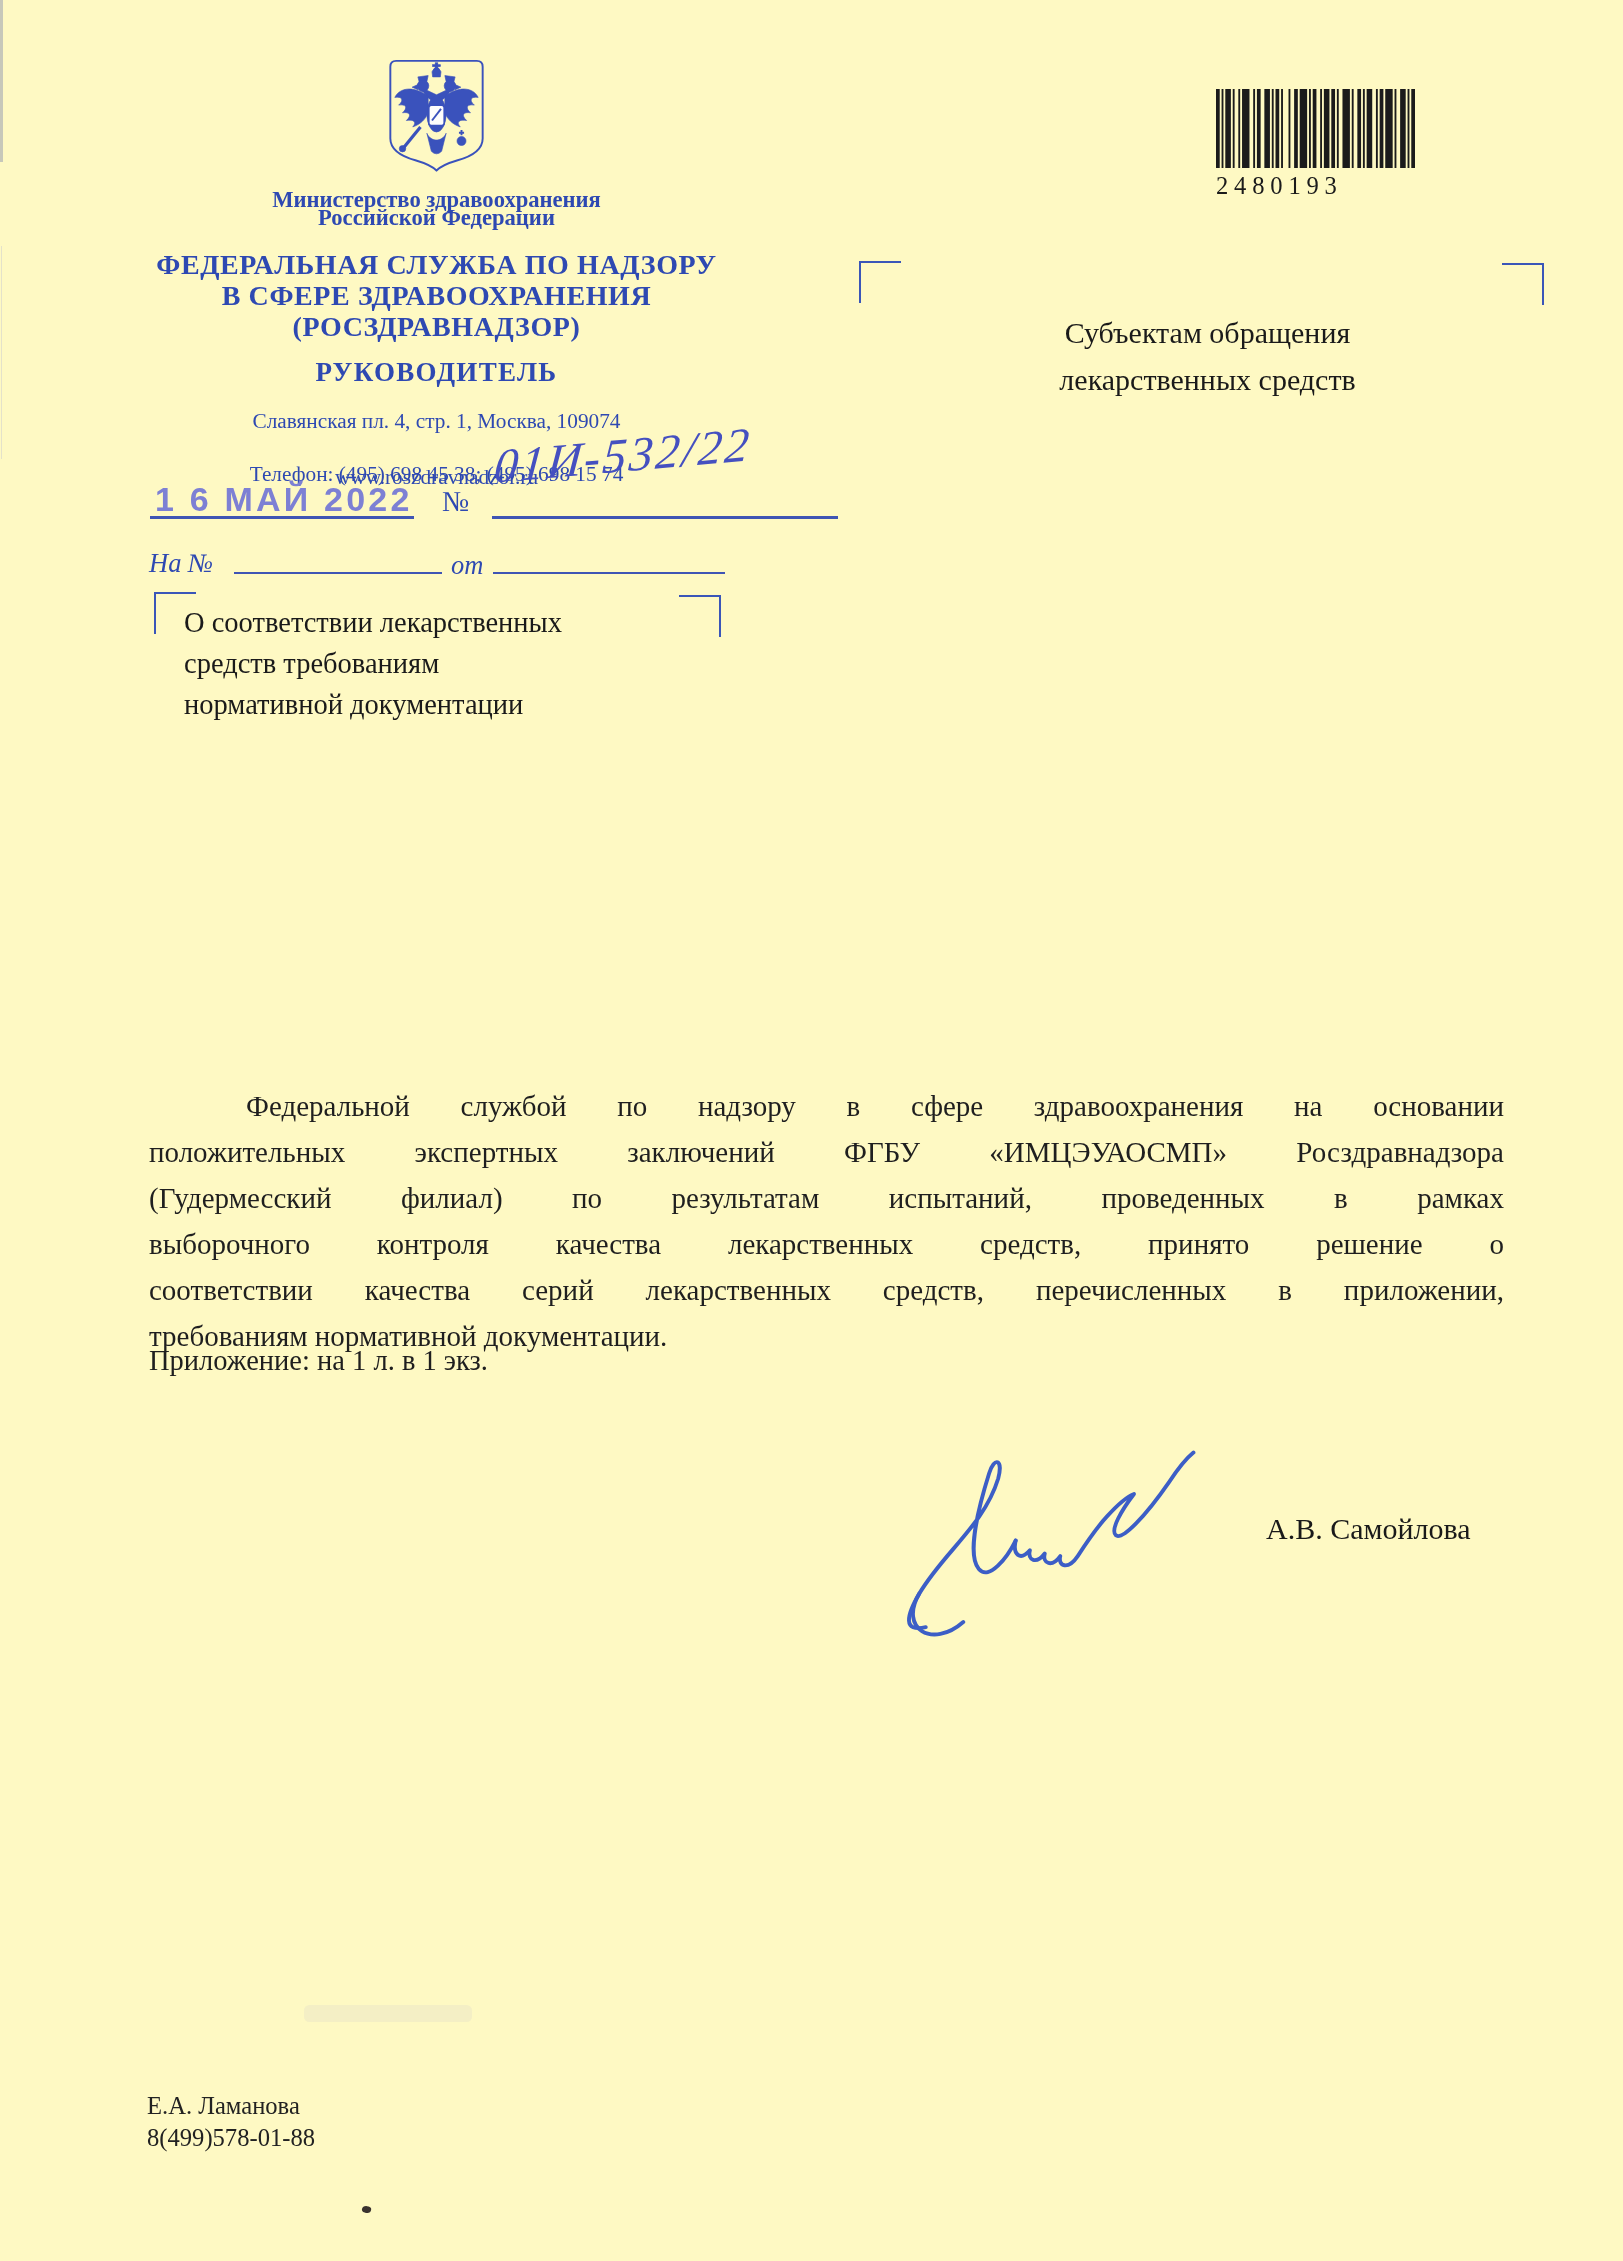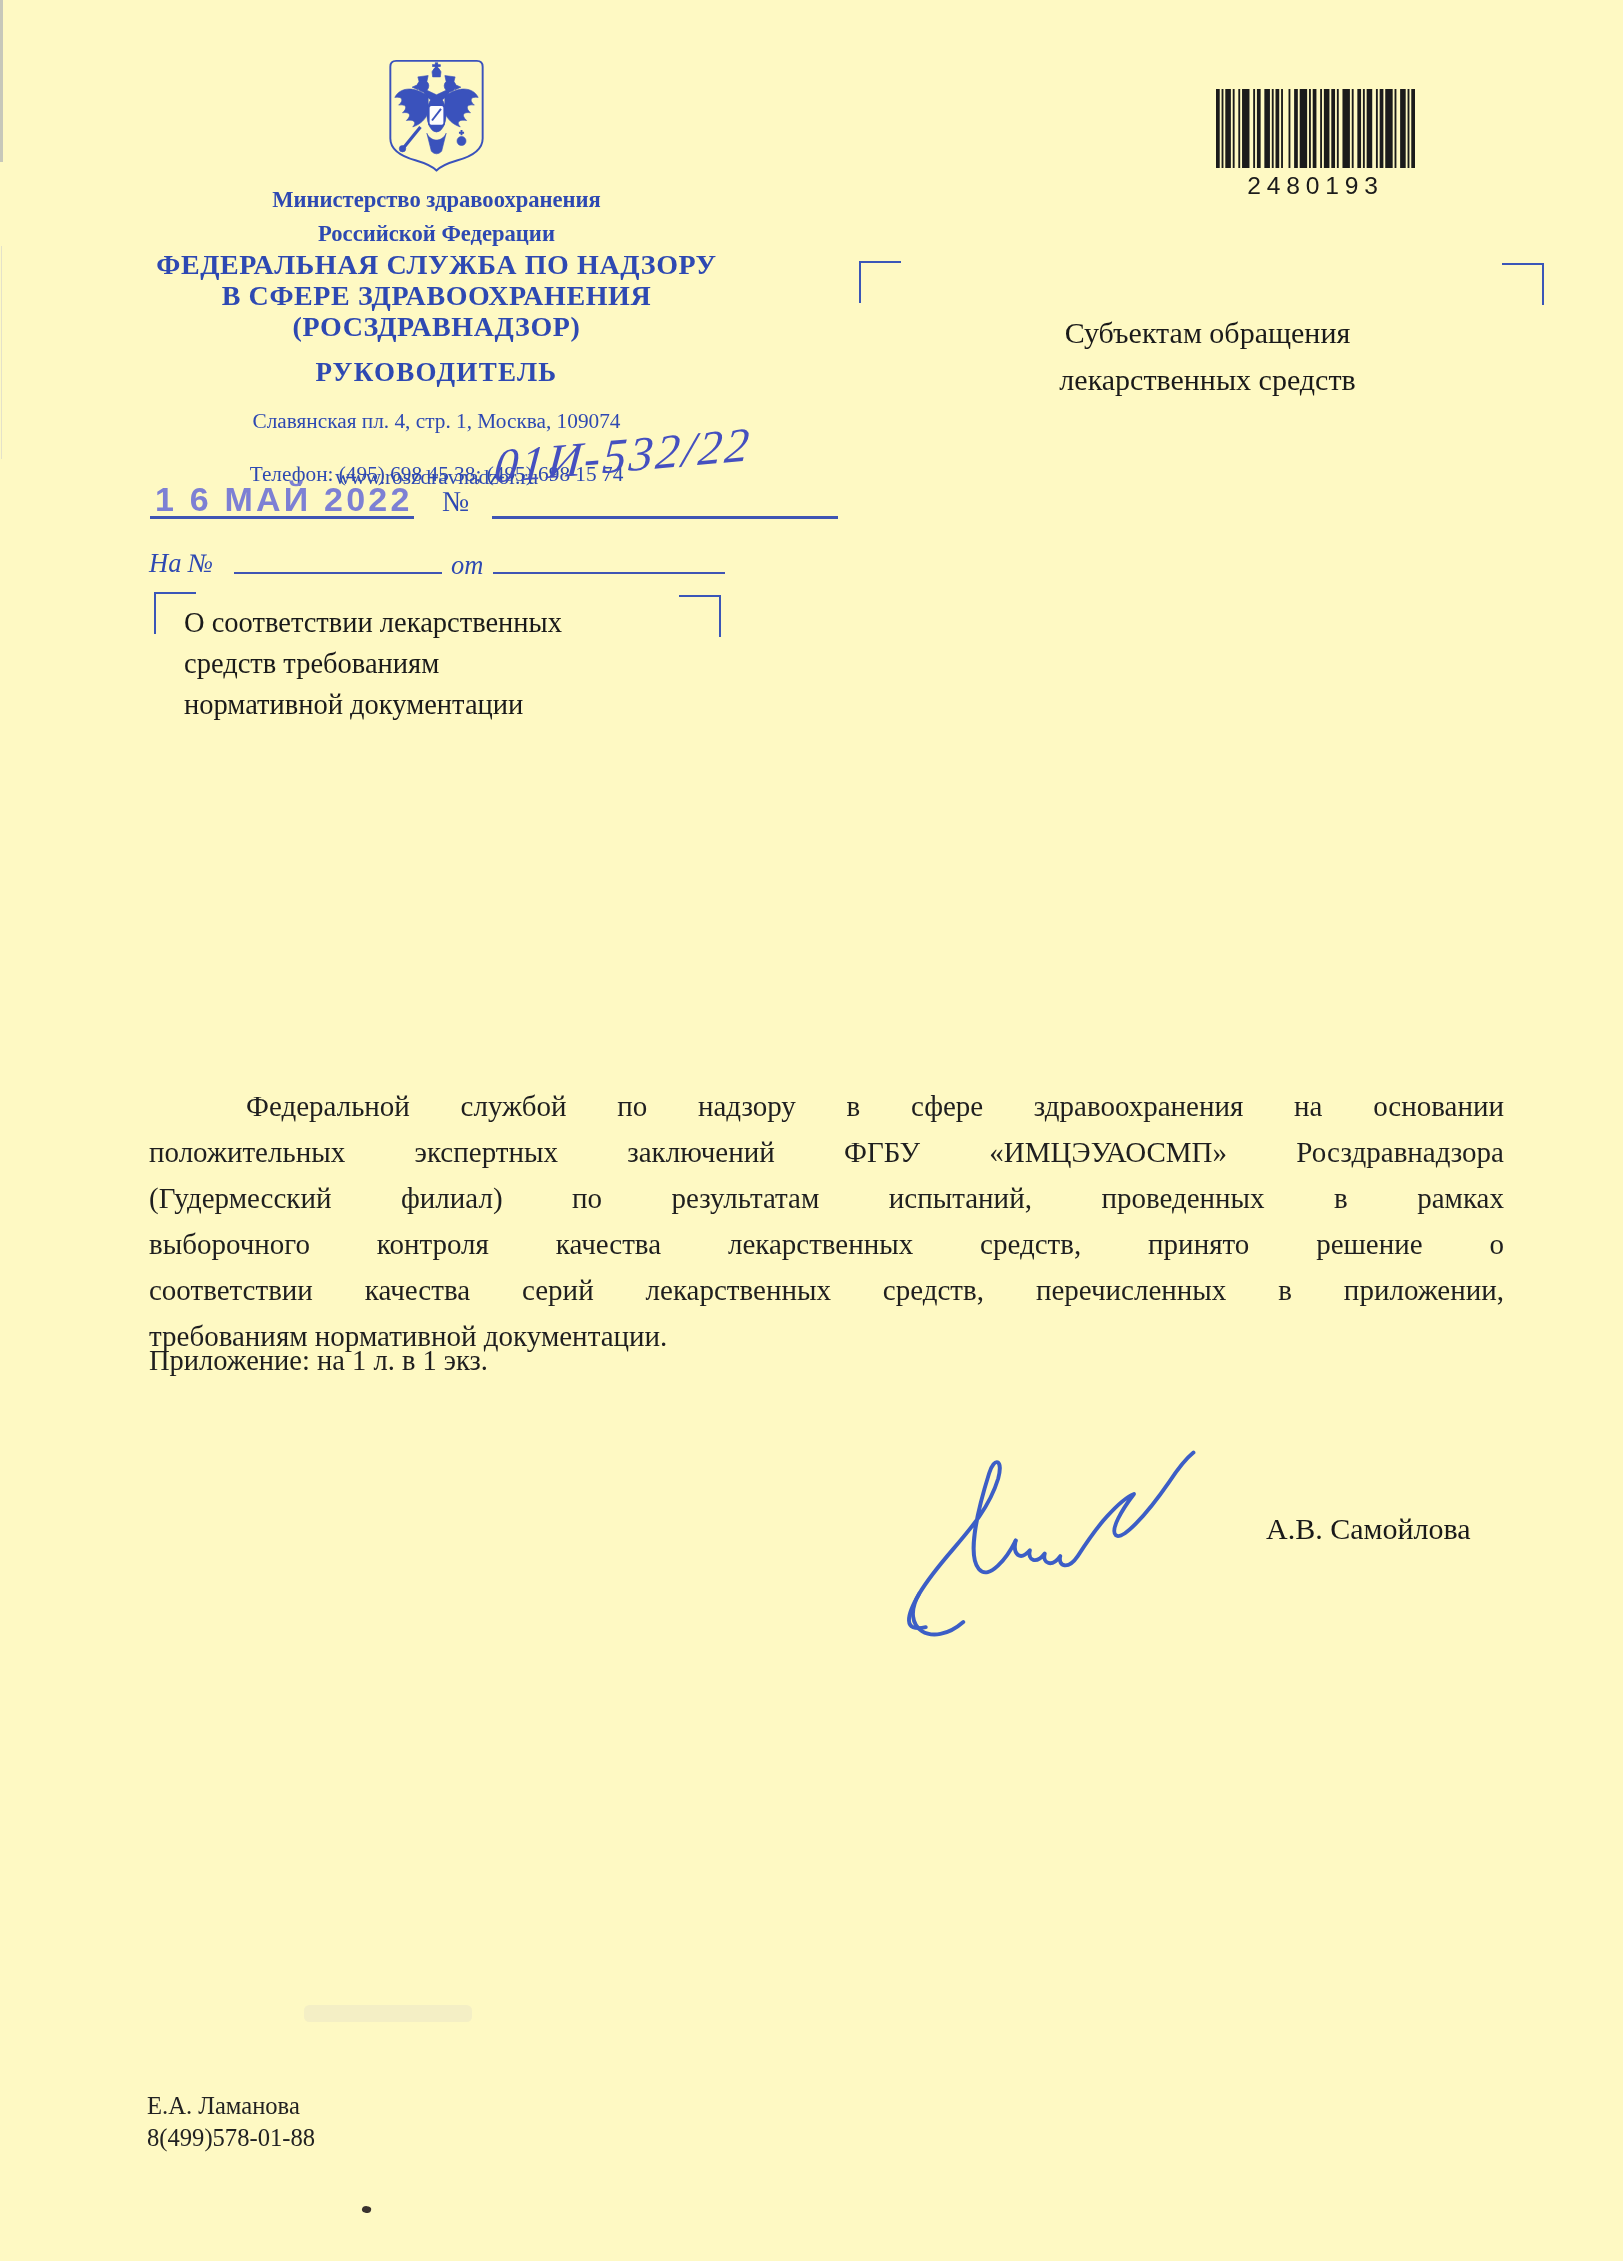--- a/index.html
+++ b/index.html
@@ -31,22 +31,22 @@
     font-style:italic;font-size:48px;color:var(--ink-blue,#4550c0);
     transform:rotate(-5deg) skewX(-10deg);transform-origin:left bottom;
     letter-spacing:2.6px;white-space:nowrap;
   }
   .bline{position:absolute;height:2.6px;background:var(--line-blue,#3f55b4);}
   .reply{position:absolute;font-size:26.5px;color:var(--header-blue,#2e49b2);font-style:italic;}
   
   .barcode{position:absolute;left:1216px;top:89px;width:199px;}
   .barcode svg{display:block;width:199px;height:79px;}
   .bc-num{
-    margin-top:3.9px;text-align:center;
-    font-family:Liberation Sans, sans-serif;font-size:24.6px;letter-spacing:5.8px;
+    margin-top:3.9px;text-align:left;
+    font-family:Liberation Serif, serif;font-size:24.6px;letter-spacing:5.8px;
     color:var(--barcode-black,#1b1b1b);
   }
   
   .crn{position:absolute;width:40px;height:40px;}
   .crn.tl{border-top:2.6px solid var(--bracket-blue,#3a56b8);border-left:2.6px solid var(--bracket-blue,#3a56b8);}
   .crn.tr{border-top:2.6px solid var(--bracket-blue,#3a56b8);border-right:2.6px solid var(--bracket-blue,#3a56b8);}
   
   .recipient{position:absolute;left:999px;top:309px;width:417px;text-align:center;
     font-size:30px;line-height:47px;color:#1a1a1a;}
   .subject{position:absolute;left:184px;top:602px;width:505px;
@@ -109,21 +109,21 @@
       <circle cx="32" cy="142" r="5"></circle>
       <circle cx="124" cy="130" r="7"></circle>
       <path d="M124 121 v-8 M120 117 h8" stroke-width="3" fill="none"></path>
     </g>
 
     <rect x="73" y="74" width="24" height="32" rx="4" fill="#fdfdfc" stroke="#3a52bc" stroke-width="2.5"></rect>
     <path d="M78 98 L92 80" stroke="#3a52bc" stroke-width="3"></path>
   </svg>
 
   <div class="lh min-line" style="top:186px;">Министерство здравоохранения</div>
-  <div class="lh min-line" style="top:220px;">Российской Федерации</div>
+  <div class="lh min-line" style="top:204px;">Российской Федерации</div>
   <div class="lh svc-line" style="top:249px;">ФЕДЕРАЛЬНАЯ СЛУЖБА ПО НАДЗОРУ</div>
   <div class="lh svc-line" style="top:280px;">В СФЕРЕ ЗДРАВООХРАНЕНИЯ</div>
   <div class="lh svc-line" style="top:311px;">(РОСЗДРАВНАДЗОР)</div>
   <div class="lh ruk" style="top:357px;">РУКОВОДИТЕЛЬ</div>
   <div class="lh adr" style="top:407px;">Славянская пл. 4, стр. 1, Москва, 109074</div>
   <div class="lh adr" style="top:460px;">Телефон: (495) 698 45 38; (495) 698 15 74</div>
   <div class="lh adr" style="top:463px;">www.roszdravnadzor.ru</div>
 
   <div class="stamp">1 6 МАЙ 2022</div>
   <div class="bline" style="left:150px;top:516px;width:264px;"></div>

